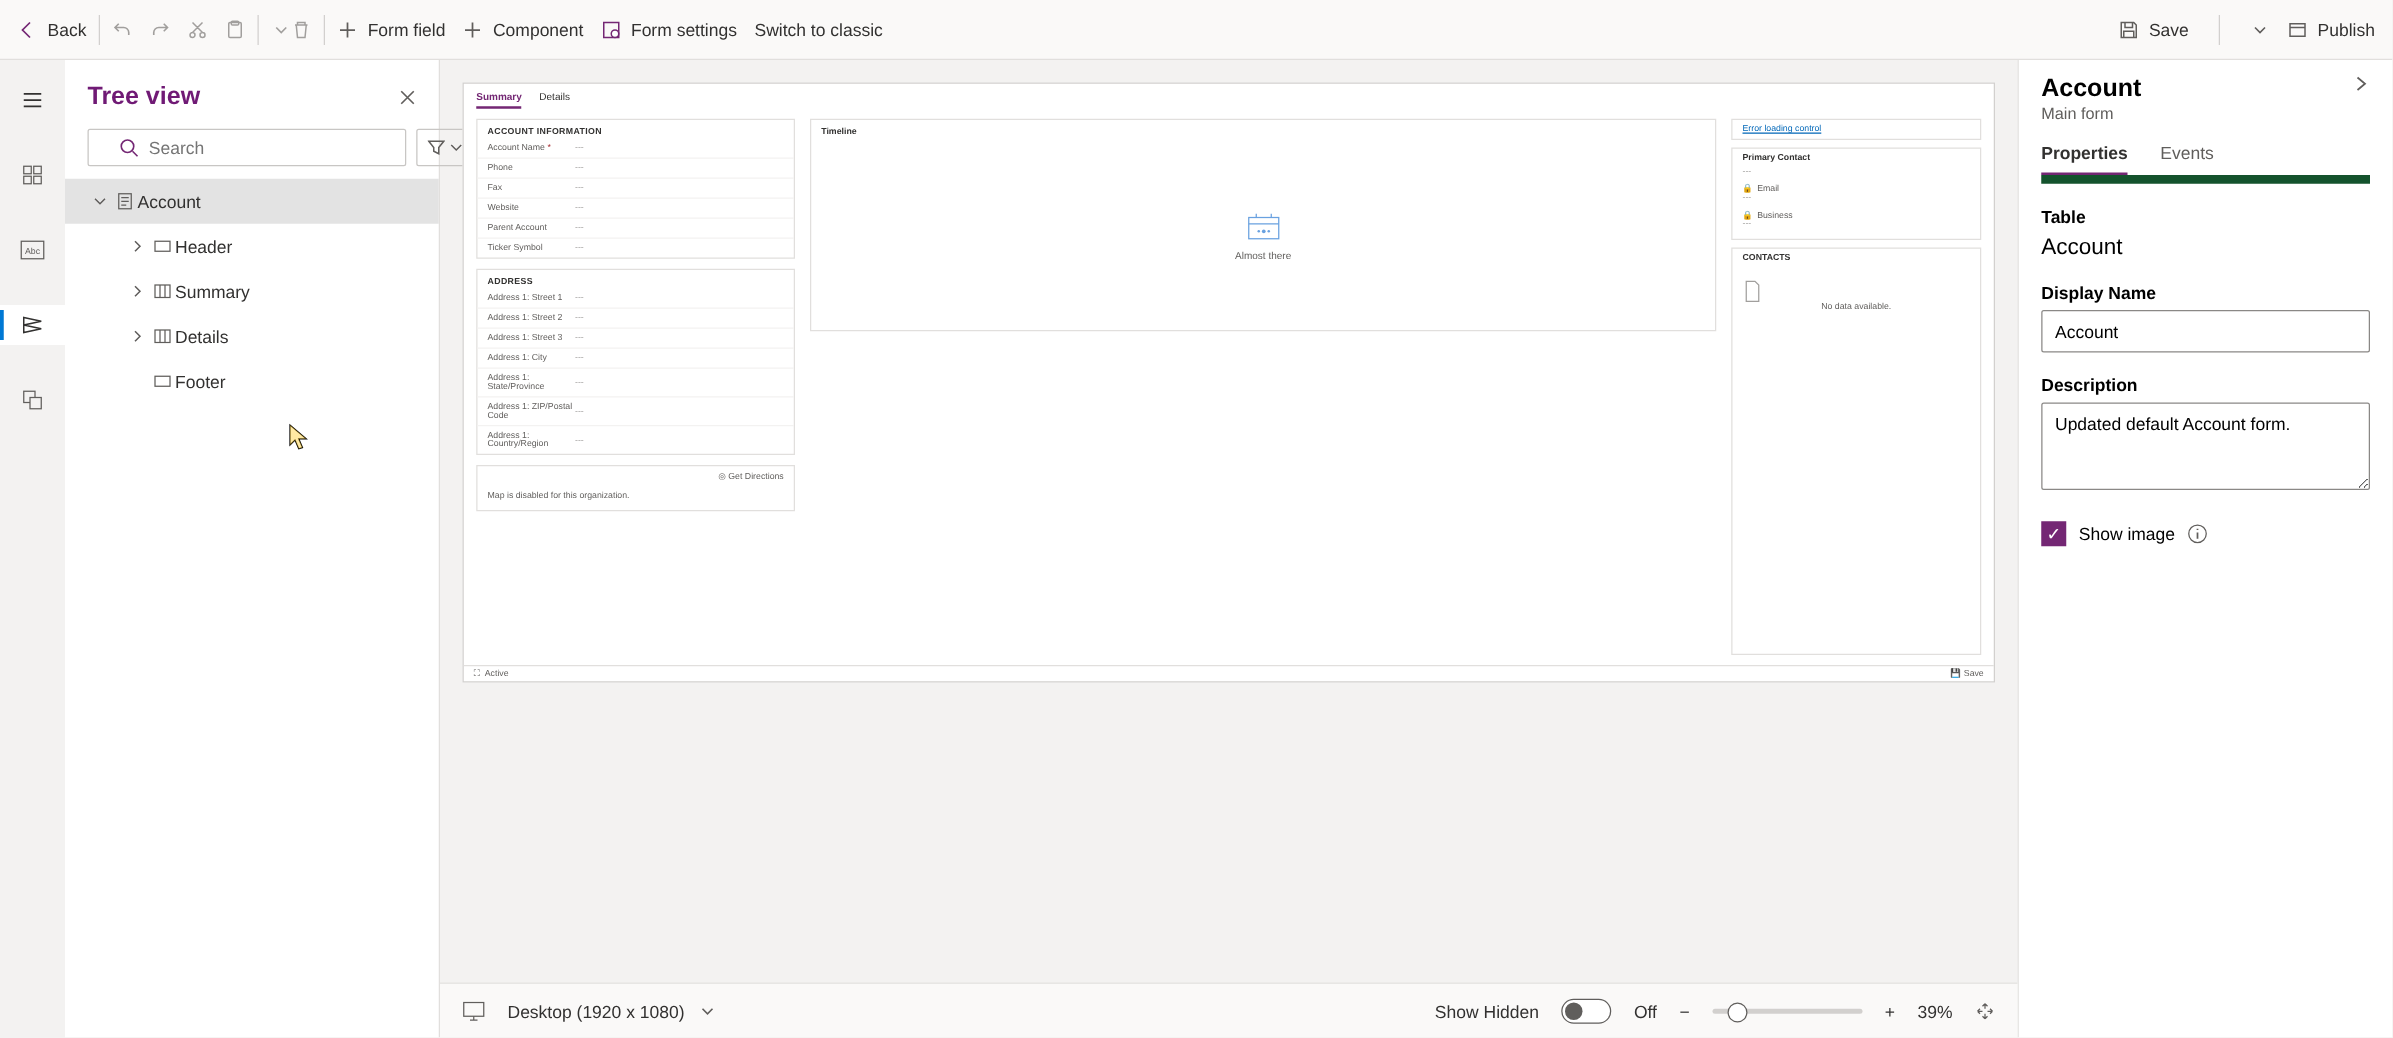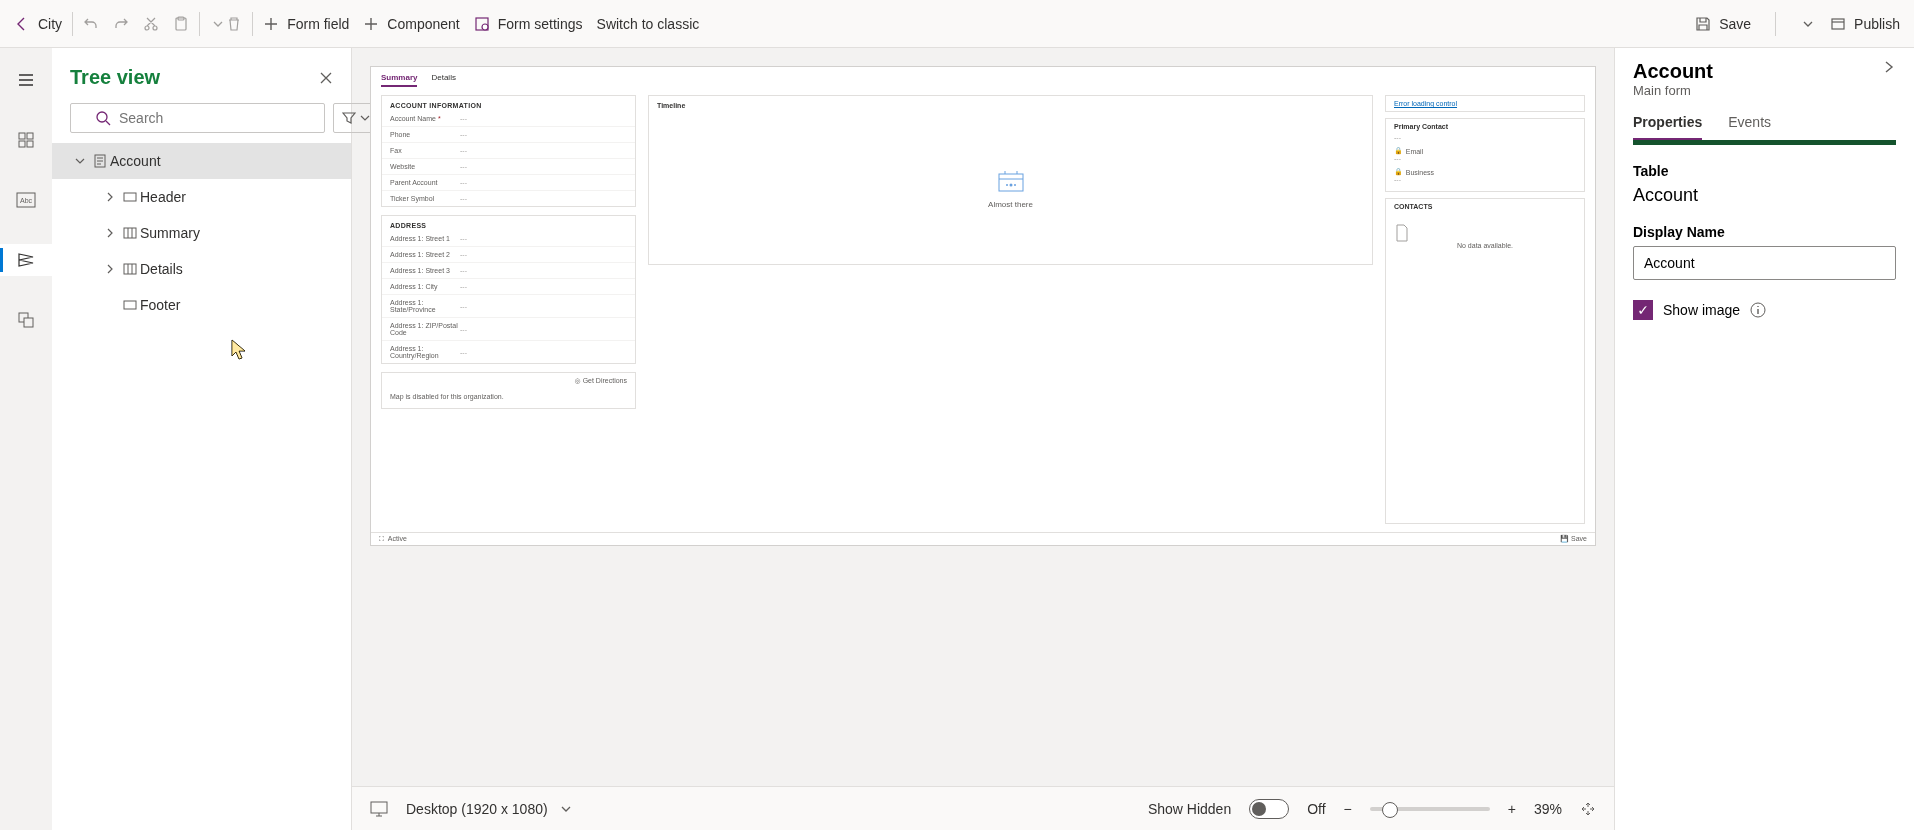--- a/index.html
+++ b/index.html
@@ -19,21 +19,21 @@
 
 
 .rail { width: 52px; background: #f3f2f1; display: flex; flex-direction: column; align-items: center; padding-top: 16px; gap: 28px; }
 .rail .ritem { width: 52px; height: 32px; display: flex; align-items: center; justify-content: center; cursor: pointer; position: relative; }
 .rail .ritem.sel { background: #fff; }
 .rail .ritem.sel::before { content: ""; position: absolute; left: 0; top: 4px; bottom: 4px; width: 3px; background: #0078d4; }
 
 
 .tree { width: 300px; background: #fff; border-right: 1px solid #e1dfdd; display: flex; flex-direction: column; padding: 10px 0; }
 .tree-head { display: flex; align-items: center; justify-content: space-between; padding: 8px 18px 14px; }
-.tree-title { font-size: 20px; font-weight: 600; color: #15803d; }
+.tree-title { font-size: 20px; font-weight: 600; color: #701a75; }
 .tree-close { cursor: pointer; color: #605e5c; font-size: 16px; }
 .tree-search { display: flex; gap: 8px; padding: 0 18px 10px; }
 .tree-search .sbox { flex: 1; display: flex; align-items: center; border: 1px solid #c8c6c4; border-radius: 2px; padding: 6px 24px; gap: 8px; }
 .tree-search input { border: none; outline: none; flex: 1; font-size: 14px; }
 .tree-search .fbox { display: flex; align-items: center; border: 1px solid #c8c6c4; border-radius: 2px; padding: 6px 8px; gap: 4px; }
 .tree ul { list-style: none; }
 .tree li { display: flex; align-items: center; height: 36px; padding-left: 18px; cursor: pointer; font-size: 14px; color: #323130; }
 .tree li.sel { background: #e3e3e3; }
 .tree li .chev { width: 20px; display: flex; justify-content: center; color: #605e5c; }
 .tree li .nico { width: 20px; display: flex; justify-content: center; color: #605e5c; }
@@ -84,21 +84,21 @@
 .toggle { width: 40px; height: 20px; border-radius: 10px; border: 1px solid #605e5c; background: #fff; position: relative; }
 .toggle::after { content: ""; position: absolute; left: 2px; top: 2px; width: 14px; height: 14px; border-radius: 50%; background: #605e5c; }
 .slider { width: 120px; height: 4px; background: #d2d0ce; border-radius: 2px; position: relative; }
 .slider::after { content: ""; position: absolute; left: 12px; top: -5px; width: 14px; height: 14px; border-radius: 50%; background: #fff; border: 1px solid #605e5c; }
 
 
 .props { width: 300px; background: #fff; border-left: 1px solid #e1dfdd; padding: 12px 18px; overflow-y: auto; }
 .props-head { display: flex; justify-content: space-between; align-items: flex-start; }
 .props-title { font-size: 20px; font-weight: 600; }
 .props-sub { font-size: 13px; color: #605e5c; }
-.props-tabs { display: flex; gap: 26px; margin-top: 16px; border-bottom: 5px solid #14532d; font-size: 14px; }
+.props-tabs { display: flex; gap: 26px; margin-top: 16px; border-bottom: 7px solid #14532d; font-size: 14px; }
 .props-tabs .pt { padding-bottom: 8px; cursor: pointer; color: #605e5c; }
 .props-tabs .pt.act { color: #323130; border-bottom: 2px solid #742774; font-weight: 600; }
 .props .field { margin-top: 18px; }
 .props .flbl { font-size: 14px; font-weight: 600; margin-bottom: 6px; }
 .props .fval-ro { font-size: 18px; }
 .props input[type=text], .props textarea { width: 100%; border: 1px solid #8a8886; border-radius: 2px; padding: 8px 10px; font-size: 14px; font-family: inherit; }
 .props textarea { height: 70px; resize: both; }
 .chk { display: flex; align-items: center; gap: 10px; margin-top: 20px; font-size: 14px; }
 .chkbox { width: 20px; height: 20px; background: #742774; display: flex; align-items: center; justify-content: center; color: #fff; cursor: pointer; }
 
@@ -111,21 +111,21 @@
 <body>
 
 <div class="toolbar">
   <div class="grp">
     <div class="btn">
       <span class="ico">
           <svg width="16" height="16" viewBox="0 0 16 16">
             <path d="M10 2 4 8l6 6" stroke="#742774" stroke-width="1.4" fill="none"></path>
           </svg>
         </span>
-      <span>City</span>
+      <span>Back</span>
     </div>
   </div>
   <div class="sep"></div>
   <div class="grp">
     <div class="btn dis">
         <span class="ico">
           <svg width="16" height="16" viewBox="0 0 16 16">
             <path d="M5 3 2 6l3 3M2 6h7a4 4 0 0 1 4 4v2" stroke="#a19f9d" stroke-width="1.3" fill="none"></path>
           </svg>
         </span>
@@ -547,20 +547,24 @@
       <div class="pt">Events</div>
     </div>
     <div class="field">
       <div class="flbl">Table</div>
       <div class="fval-ro">Account</div>
     </div>
     <div class="field">
       <div class="flbl">Display Name</div>
       <input type="text" value="Account" style="">
     </div>
+    <div class="field">
+      <div class="flbl">Description</div>
+      <textarea id="desc-ta" style="">Updated default Account form.</textarea>
+    </div>
     <div class="chk">
       <div class="chkbox">✓</div>
       <span>Show image</span>
       <span style="cursor:pointer;">
           <svg width="16" height="16" viewBox="0 0 16 16">
             <circle cx="8" cy="8" r="7" stroke="#605e5c" fill="none"></circle>
             <path d="M8 7v5M8 4v1" stroke="#605e5c" stroke-width="1.4"></path>
           </svg>
         </span>
     </div>

